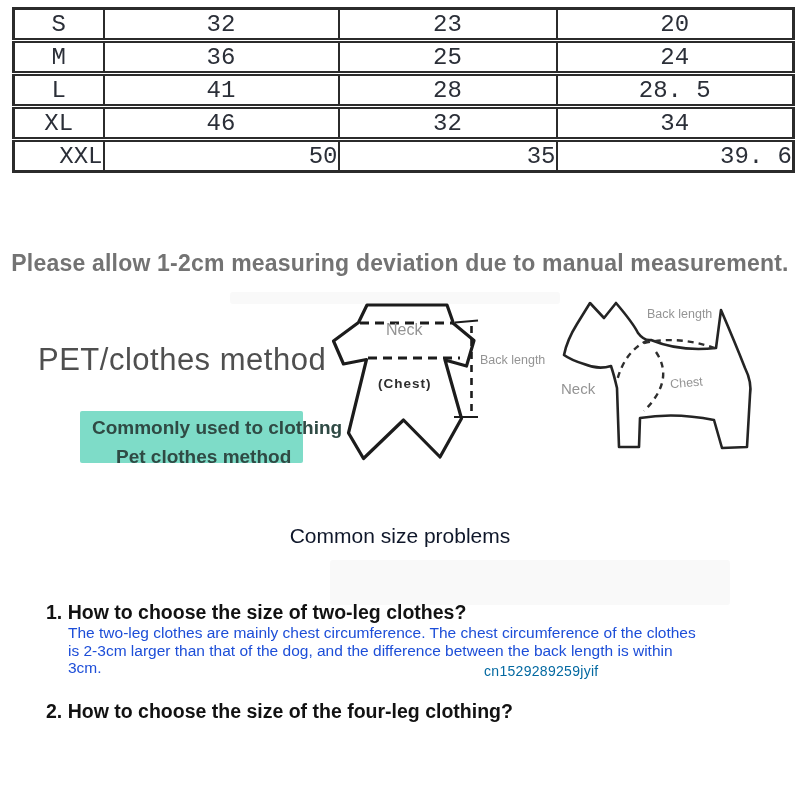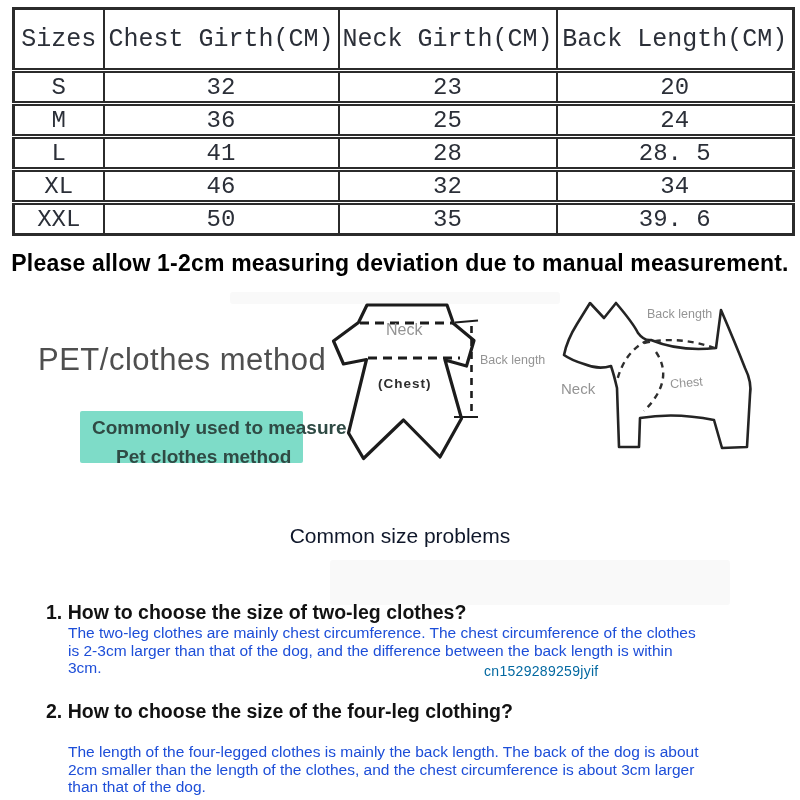--- a/index.html
+++ b/index.html
@@ -10,26 +10,26 @@
   
   #size-table{position:absolute;left:12px;top:7px;width:780px;
               border-collapse:collapse;table-layout:fixed;
               font-family:"Liberation Mono",monospace;color:#2b2f38;}
   #size-table th,#size-table td{
       border-right:2px solid #2b2b2b;border-bottom:5px double #2b2b2b;
       text-align:center;vertical-align:middle;padding:0;font-weight:normal;white-space:nowrap;}
   #size-table{border:3px solid #2b2b2b;}
   #size-table th{height:58px;font-size:25px;}
   #size-table td{height:28px;font-size:24px;}
-  #size-table tr:last-child td{border-bottom:none;}
+  #size-table tr:last-child td{border-bottom:none;text-align:right;}
   #size-table th:last-child,#size-table td:last-child{border-right:none;}
 
   
   #notice{position:absolute;left:0;right:0;top:250px;text-align:center;
-          color:#000000;font-weight:bold;font-size:23px;letter-spacing:.2px;}
+          color:#737373;font-weight:bold;font-size:23px;letter-spacing:.2px;}
 
   
   #pet-method-title{position:absolute;left:38px;top:342px;font-size:31px;color:#4f4f4f;letter-spacing:.5px;text-align:right;}
   #highlight-box{position:absolute;left:80px;top:411px;width:223px;height:52px;background:#7edcc8;
                  border-radius:2px;}
   #highlight-box .hl{position:absolute;left:12px;font-weight:bold;font-size:19px;color:#2f4a44;line-height:23px;white-space:nowrap;}
   #hl1{top:5px;} #hl2{top:34px;margin-left:24px;}
 
   svg text{font-family:"Liberation Sans",sans-serif;}
   .lbl-gray{fill:#949494;}
@@ -53,26 +53,20 @@
   <div class="artifact" style="left:330px;top:560px;width:400px;height:45px;"></div>
 
   <table id="size-table">
     <colgroup>
         <col style="width:90px">
         <col style="width:235px">
         <col style="width:218px">
         <col style="width:237px">
       </colgroup>
     <tbody>
-        <tr>
-      <th>Sizes</th>
-      <th>Chest Girth(CM)</th>
-      <th>Neck Girth(CM)</th>
-      <th>Back Length(CM)</th>
-    </tr>
     <tr>
       <td>S</td>
       <td>32</td>
       <td>23</td>
       <td>20</td>
     </tr>
     <tr>
       <td>M</td>
       <td>36</td>
       <td>25</td>
@@ -97,21 +91,21 @@
       <td>39. 6</td>
     </tr>
   </tbody>
     </table>
 
   <div id="notice">Please allow 1-2cm measuring deviation due to manual measurement.</div>
 
   <div id="pet-method-title">PET/clothes method</div>
 
   <div id="highlight-box">
-    <div id="hl1" class="hl">Commonly used to measure</div>
+    <div id="hl1" class="hl">Commonly used to clothing</div>
     <div id="hl2" class="hl">Pet clothes method</div>
   </div>
 
   <svg class="abs" style="left:320px;top:290px;" width="240" height="200" viewBox="0 0 240 200">
     <path d="M 47,15 L 127,15 L 133.5,33.5 L 154,50.5 L 146.5,76 L 125,70
              L 141.5,128.5 L 120,167 L 83.5,130 L 43.5,168.5 L 28.5,143
              L 46.5,69.5 L 23.5,74 L 13.5,51 L 38.5,32.5 Z" fill="#ffffff" stroke="#1c1c1c" stroke-width="3.2" stroke-linejoin="round"></path>
     <line x1="40" y1="33" x2="133" y2="33" stroke="#1c1c1c" stroke-width="3" stroke-dasharray="9 6"></line>
     <line x1="48" y1="68" x2="140" y2="68" stroke="#1c1c1c" stroke-width="3" stroke-dasharray="9 6"></line>
     <line x1="151.5" y1="36" x2="151.5" y2="124" stroke="#1c1c1c" stroke-width="2.6" stroke-dasharray="7 6"></line>
@@ -146,15 +140,14 @@
     <text class="lbl-gray" x="130" y="97" font-size="12.5" transform="rotate(-5 145 92)">Chest</text>
   </svg>
 
   <div id="problems-title">Common size problems</div>
 
   <div id="q1" class="q-heading">1. How to choose the size of two-leg clothes?</div>
   <div id="b1" class="q-body">The two-leg clothes are mainly chest circumference. The chest circumference of the clothes is 2-3cm larger than that of the dog, and the difference between the back length is within 3cm.</div>
   <div id="watermark">cn1529289259jyif</div>
 
   <div id="q2" class="q-heading">2. How to choose the size of the four-leg clothing?</div>
-  <div id="b2" class="q-body">The length of the four-legged clothes is mainly the back length. The back of the dog is about 2cm smaller than the length of the clothes, and the chest circumference is about 3cm larger than that of the dog.</div>
 
 </div>
 
 </body></html>

